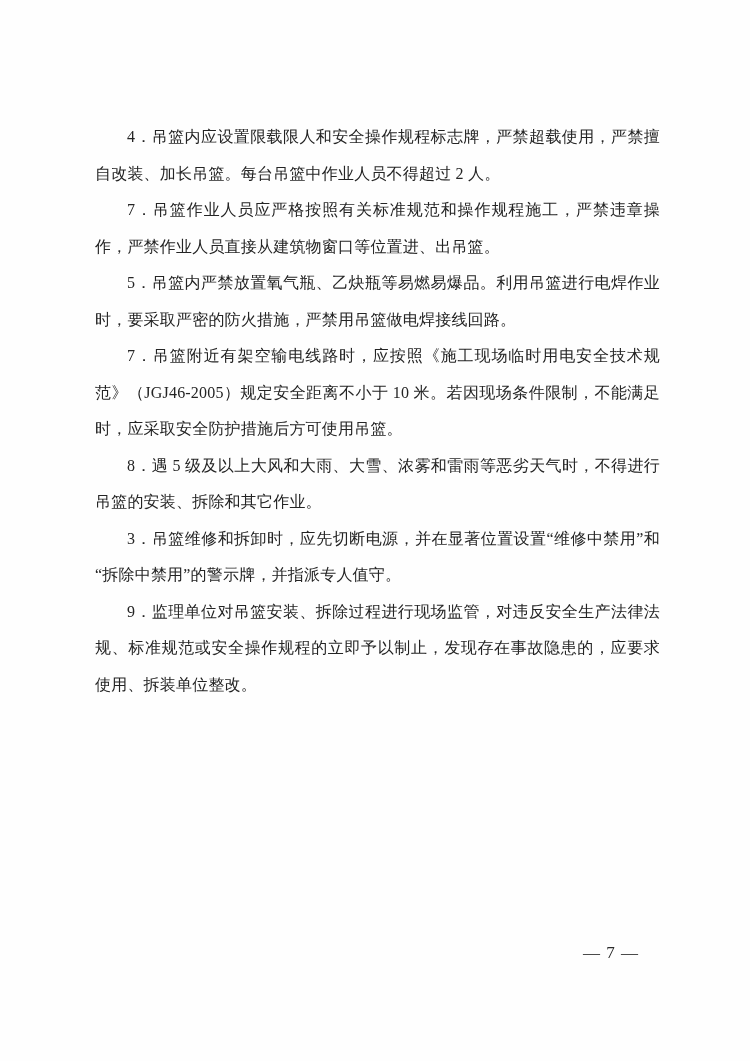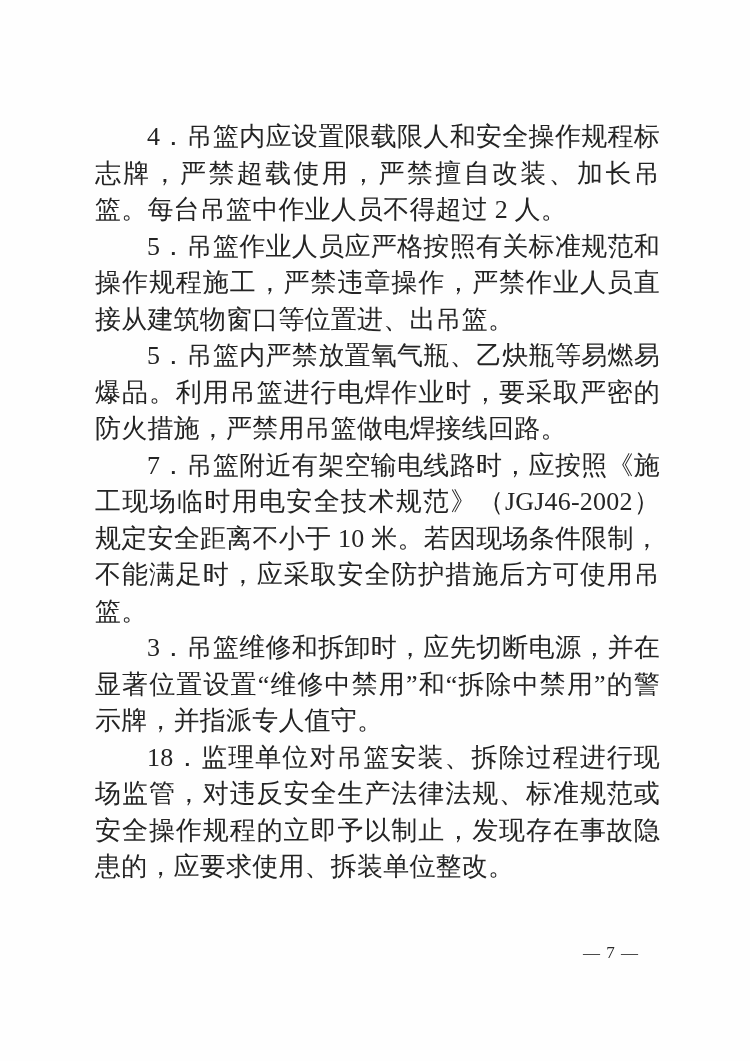--- a/index.html
+++ b/index.html
@@ -18,21 +18,21 @@
     color: #242424;
   }
   .content {
     position: absolute;
     left: 95px;
     top: 119px;
     width: 565px;
   }
   .para {
     margin: 0;
-    font-size: 26px;
+    font-size: 16px;
     line-height: 36.5px;
     text-align: justify;
     text-justify: inter-character;
     text-indent: 2em;
     letter-spacing: 0.2px;
     color: #242424;
     font-weight: 400;
   }
   .page-number {
     position: absolute;
@@ -45,20 +45,21 @@
     white-space: nowrap;
     color: #2a2a2a;
   }
 </style>
 </head>
 <body>
 
 <div class="page">
   <div class="content">
     <p class="para">4．吊篮内应设置限载限人和安全操作规程标志牌，严禁超载使用，严禁擅自改装、加长吊篮。每台吊篮中作业人员不得超过 2 人。</p>
-    <p class="para">5．吊篮作业人员应严格按照有关标准规范和操作规程施工，严禁违章操作，严禁作业人员直接从建筑物窗口等位置进、出吊篮。</p>
+    <p class="para">7．吊篮作业人员应严格按照有关标准规范和操作规程施工，严禁违章操作，严禁作业人员直接从建筑物窗口等位置进、出吊篮。</p>
     <p class="para">5．吊篮内严禁放置氧气瓶、乙炔瓶等易燃易爆品。利用吊篮进行电焊作业时，要采取严密的防火措施，严禁用吊篮做电焊接线回路。</p>
-    <p class="para">7．吊篮附近有架空输电线路时，应按照《施工现场临时用电安全技术规范》（JGJ46-2002）规定安全距离不小于 10 米。若因现场条件限制，不能满足时，应采取安全防护措施后方可使用吊篮。</p>
+    <p class="para">7．吊篮附近有架空输电线路时，应按照《施工现场临时用电安全技术规范》（JGJ46-2005）规定安全距离不小于 10 米。若因现场条件限制，不能满足时，应采取安全防护措施后方可使用吊篮。</p>
+    <p class="para">8．遇 5 级及以上大风和大雨、大雪、浓雾和雷雨等恶劣天气时，不得进行吊篮的安装、拆除和其它作业。</p>
     <p class="para">3．吊篮维修和拆卸时，应先切断电源，并在显著位置设置“维修中禁用”和“拆除中禁用”的警示牌，并指派专人值守。</p>
-    <p class="para">18．监理单位对吊篮安装、拆除过程进行现场监管，对违反安全生产法律法规、标准规范或安全操作规程的立即予以制止，发现存在事故隐患的，应要求使用、拆装单位整改。</p>
+    <p class="para">9．监理单位对吊篮安装、拆除过程进行现场监管，对违反安全生产法律法规、标准规范或安全操作规程的立即予以制止，发现存在事故隐患的，应要求使用、拆装单位整改。</p>
   </div>
   <div class="page-number">— 7 —</div>
 </div>
 
 </body></html>

